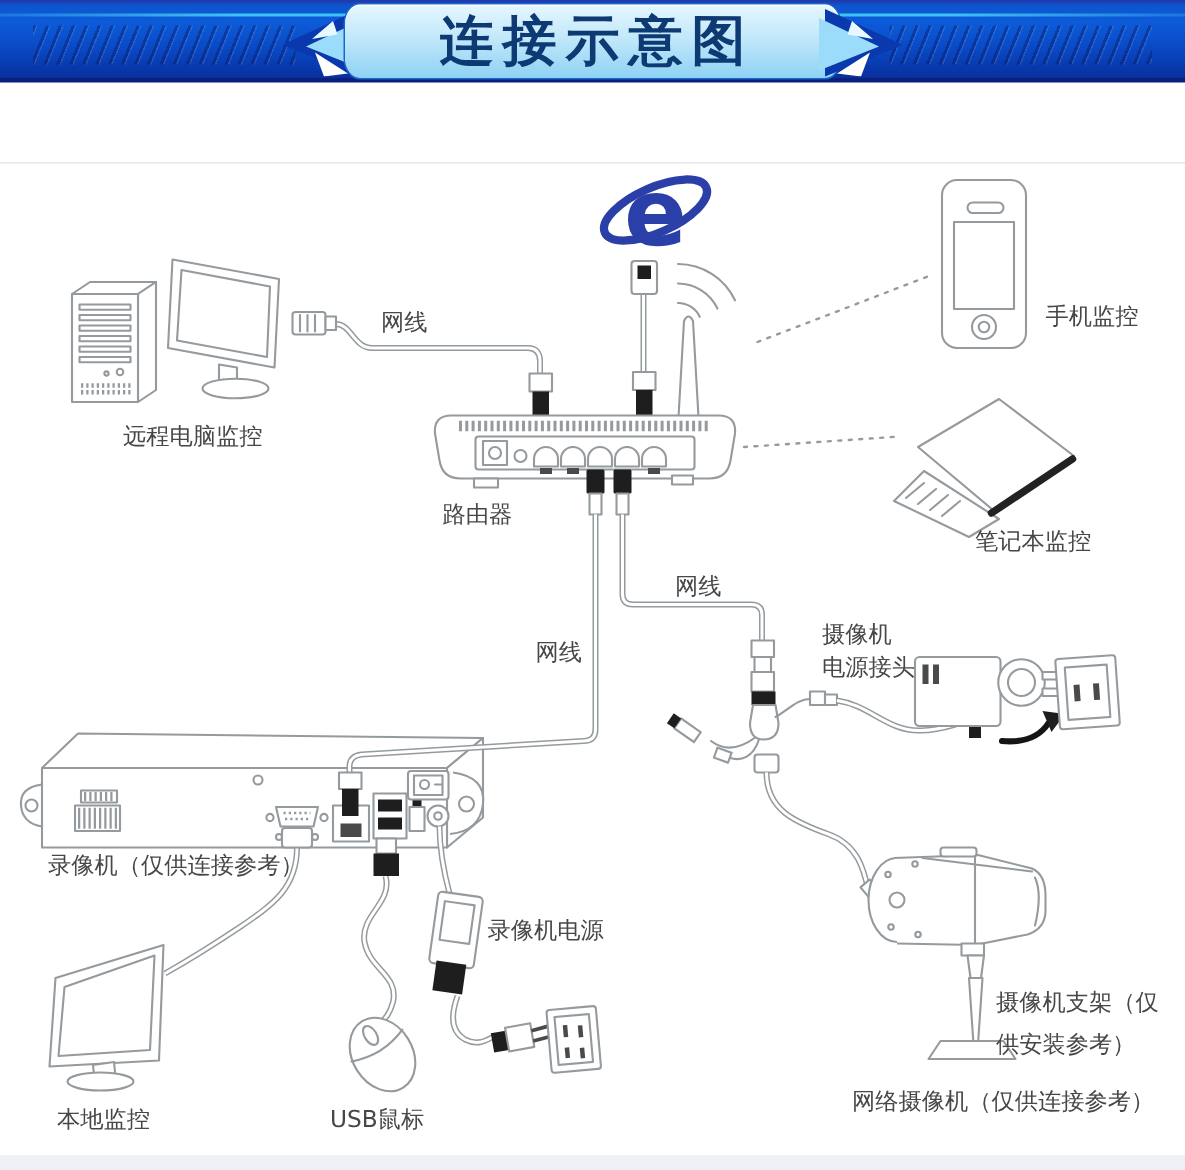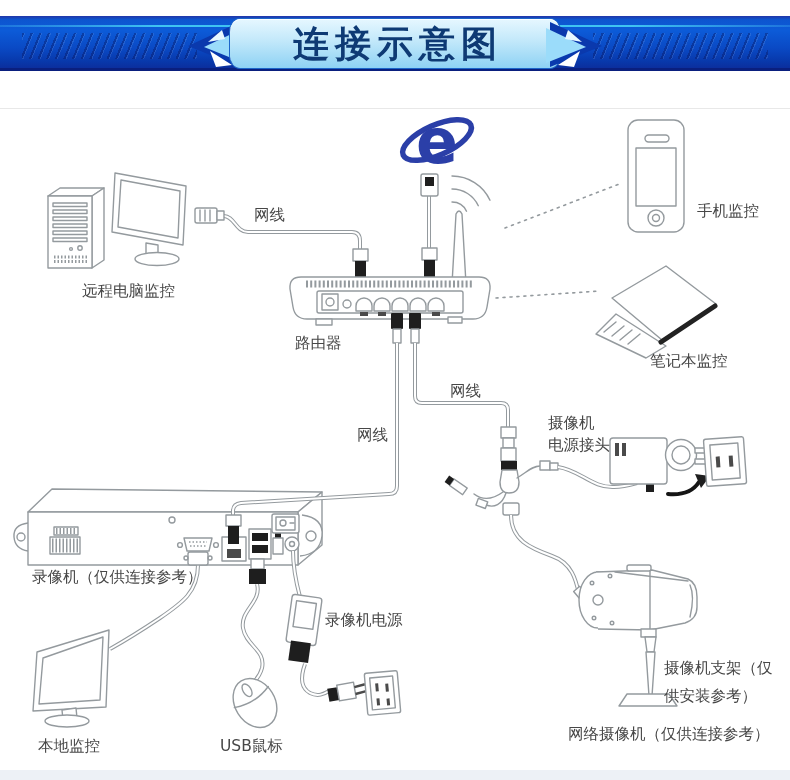--- a/index.html
+++ b/index.html
@@ -1,19 +1,19 @@
 <!DOCTYPE html>
 <html style="--line-gray: #949a9e; --text-gray: #474747; --ink-black: #1e1e1e; --ie-blue: #2b3fa8; --banner-blue: #0c55cf; --banner-navy: #0a1f7e; --panel-light: #c2e8fa; --title-navy: #0e3a74; --accent-cyan: #3fc3f2;"><head>
 <meta charset="utf-8">
 <style>
   html,body{margin:0;padding:0;background:#fff;}
   .page{position:relative;width:790px;height:780px;background:#fff;overflow:hidden;
         font-family:"DejaVu Sans","Liberation Sans",sans-serif;}
   
-  .banner{position:absolute;left:0;top:16px;width:790px;height:55px;
+  .banner{position:absolute;left:0;top:0;width:790px;height:55px;
     background:linear-gradient(180deg,#2236a8 0%,#0d55cf 7%,#0c5bd8 28%,#0a49c4 62%,#0839ac 86%,#0b2e9d 100%);
     border-bottom:3px solid #0a1f7e;box-sizing:border-box;z-index:5;}
   .cyan-line{position:absolute;left:0;top:9px;width:100%;height:2px;
     background:linear-gradient(90deg,rgba(80,200,250,.25),#3fc3f2 20%,#3fc3f2 80%,rgba(80,200,250,.25));}
   .hatch{position:absolute;top:17px;height:26px;
     background:repeating-linear-gradient(112deg,rgba(8,20,90,.38) 0 2px,rgba(255,255,255,.10) 2px 3px,transparent 3px 8px);}
   .hatch-left{left:22px;width:175px;}
   .hatch-right{right:22px;width:175px;}
   .title-panel{position:absolute;left:50%;top:3px;transform:translateX(-50%);
     width:330px;height:49px;border-radius:10px/13px;

